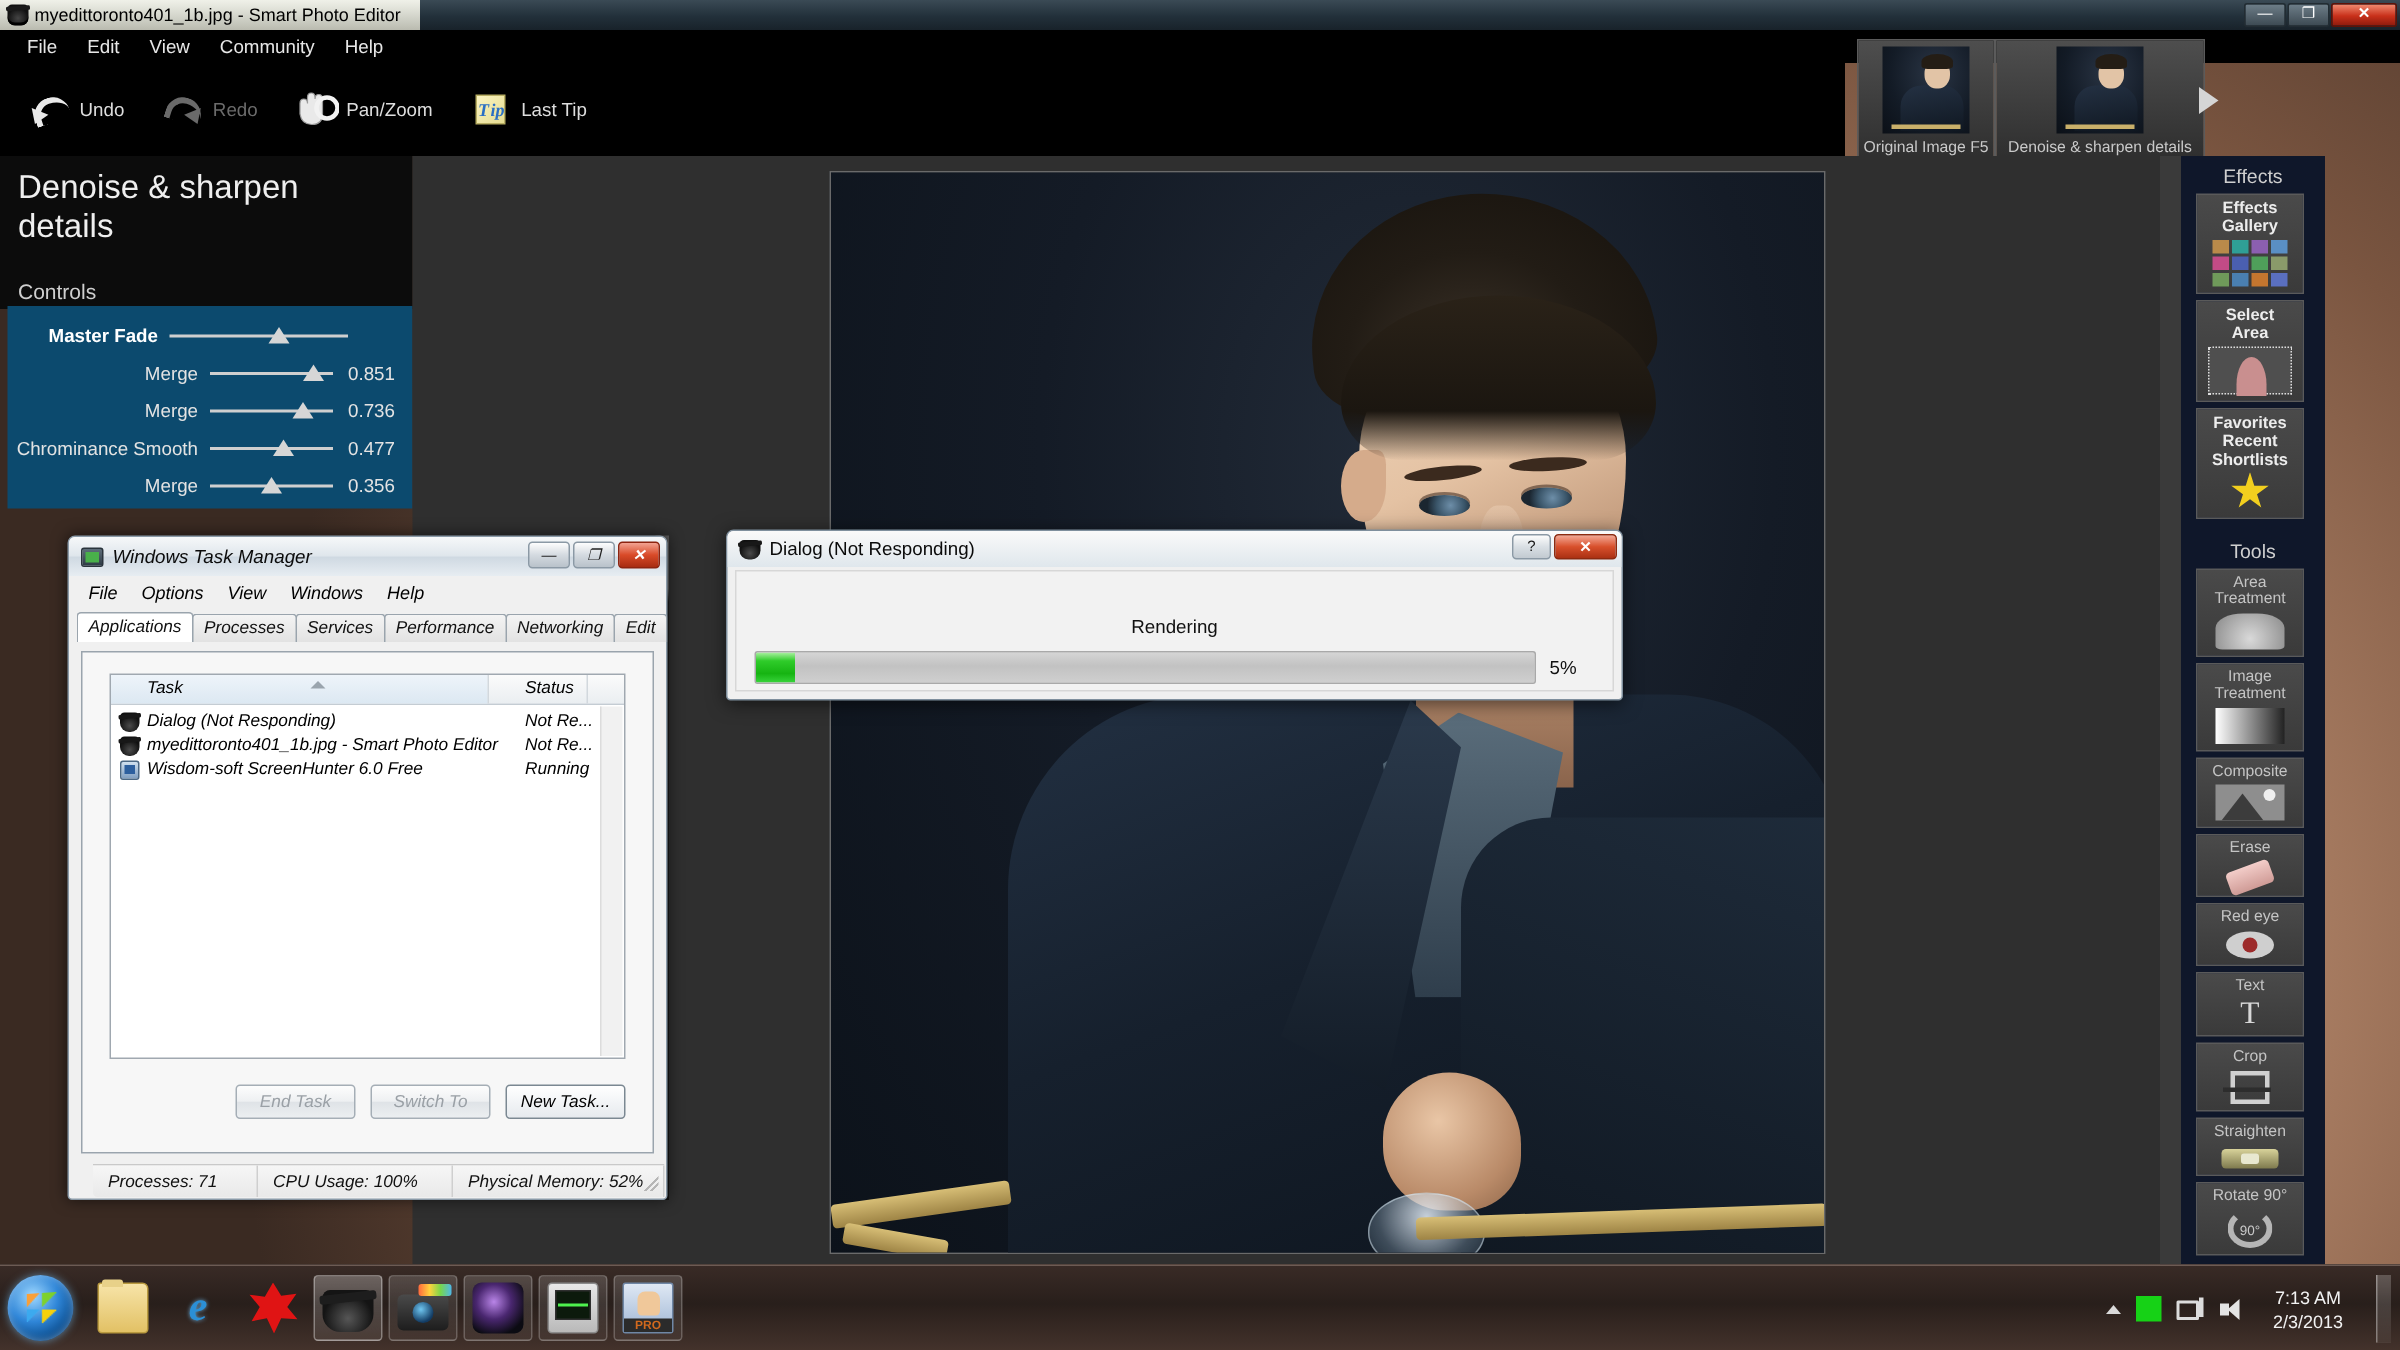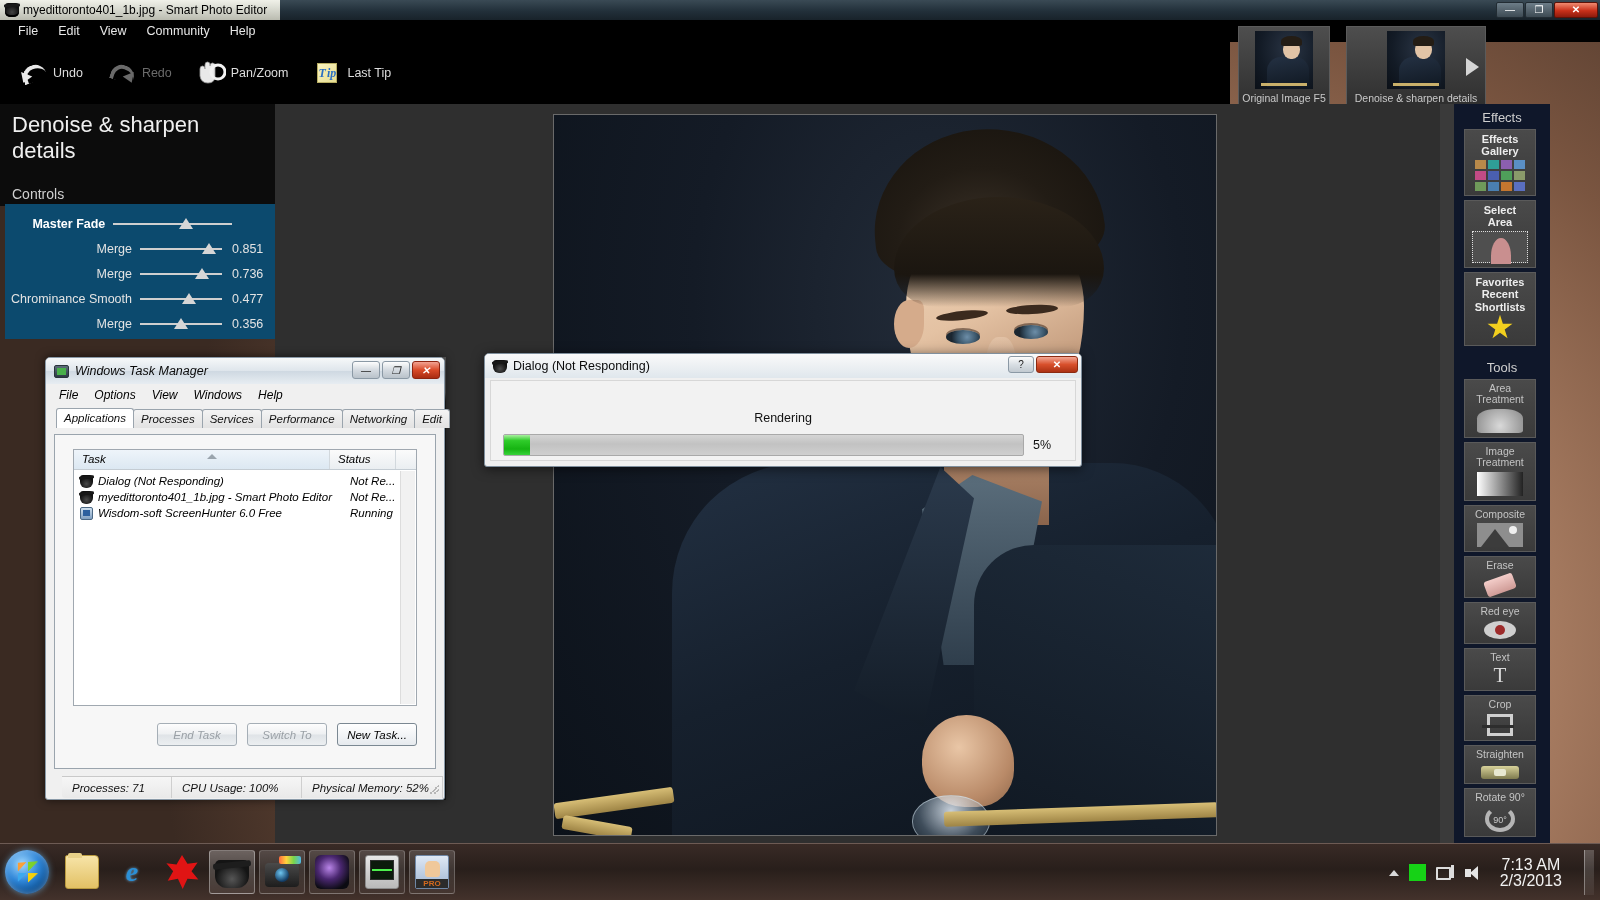--- a/index.html
+++ b/index.html
@@ -272,21 +272,21 @@
     border-radius: 3px;
   }
   #p-chair-arm { left: 0px; top: 680px; width: 120px; height: 16px; transform: rotate(-8deg); }
   #p-chair-back { left: 612px; top: 480px; width: 18px; height: 245px; }
   #p-chair-bar { left: 390px; top: 692px; width: 274px; height: 15px; transform: rotate(-2deg); }
   #p-chair-bar2 { left: 8px; top: 706px; width: 70px; height: 14px; transform: rotate(10deg); }
 
   
   #versions-strip {
     position: absolute; left: 1238px; top: 26px; width: 250px; height: 82px;
-    display: flex; align-items: flex-start; gap: 16px;
+    display: flex; align-items: flex-start; gap: 0;
   }
   .version-card {
     position: relative; width: 92px; height: 82px;
     background: linear-gradient(180deg, #4e4e4e, #2e2e2e);
     border: 1px solid #5b5b5b;
     display: flex; flex-direction: column; align-items: center;
     padding-top: 4px;
   }
   .version-card.wide { width: 140px; }
   .version-thumb {
@@ -470,20 +470,21 @@
   #tm-menubar {
     height: 22px; display: flex; align-items: center;
     padding-left: 6px; gap: 2px;
     background: #f0f0f0;
   }
   .tm-menu { font-size: 12px; padding: 2px 7px; color: #000; }
   #tm-tabs {
     display: flex; align-items: flex-end; gap: 0;
     padding: 2px 0 0 10px; height: 22px;
     background: #f0f0f0;
+    justify-content: flex-end;
   }
   .tm-tab {
     font-size: 11.5px; padding: 3px 7px 3px 7px;
     border: 1px solid #9aa4ad; border-bottom: none;
     background: linear-gradient(180deg, #f4f4f4, #e2e2e2);
     border-radius: 3px 3px 0 0;
     margin-right: -1px;
     color: #111;
   }
   .tm-tab.active {
@@ -497,21 +498,21 @@
     position: absolute; left: 18px; top: 14px; right: 18px; bottom: 62px;
     background: #fff; border: 1px solid #a0a8b0;
   }
   #tm-list-header {
     display: flex; height: 20px;
     background: linear-gradient(180deg, #fbfbfb, #eaeef1);
     border-bottom: 1px solid #c4ccd3;
     position: relative;
   }
   .tm-col {
-    font-size: 11.5px; padding: 3px 0 0 8px; color: #000;
+    font-size: 11.5px; padding: 3px 0 0 24px; color: #000;
     border-right: 1px solid #d2d8dd;
   }
   .tm-col.task { flex: 1 1 auto; background: linear-gradient(180deg,#eef4fa,#dce8f2); }
   .tm-col.status { width: 66px; }
   .tm-col.spacer { width: 20px; border-right: none; }
   #tm-sort-arrow {
     position: absolute; left: 133px; top: 4px;
     width: 0; height: 0;
     border-left: 5px solid transparent; border-right: 5px solid transparent;
     border-bottom: 5px solid #9aa4ad;
@@ -777,21 +778,21 @@
   #tray-volume::before {
     content: ""; position: absolute; left: 1px; top: 4px;
     width: 6px; height: 8px; background: #e4e4e4;
   }
   #tray-volume::after {
     content: ""; position: absolute; left: 6px; top: 1px;
     border-top: 7px solid transparent; border-bottom: 7px solid transparent;
     border-right: 8px solid #e4e4e4;
   }
   #clock {
-    text-align: center; color: #f2f2f2; font-size: 16px; line-height: 16px;
+    text-align: center; color: #f2f2f2; font-size: 12px; line-height: 16px;
     padding: 0 8px;
   }
   #show-desktop {
     width: 10px; height: 45px; margin-left: 4px;
     background: linear-gradient(180deg, rgba(255,255,255,.22), rgba(255,255,255,.05));
     border-left: 1px solid rgba(255,255,255,.35);
   }
 </style>
 </head>
 <body>

